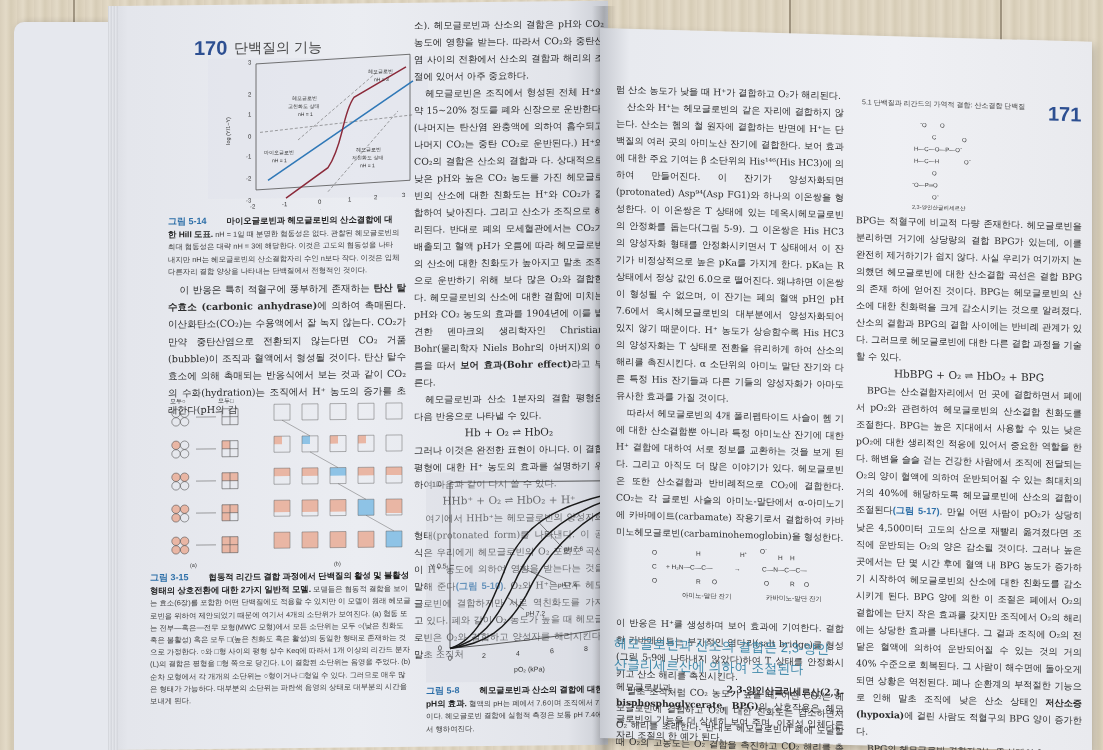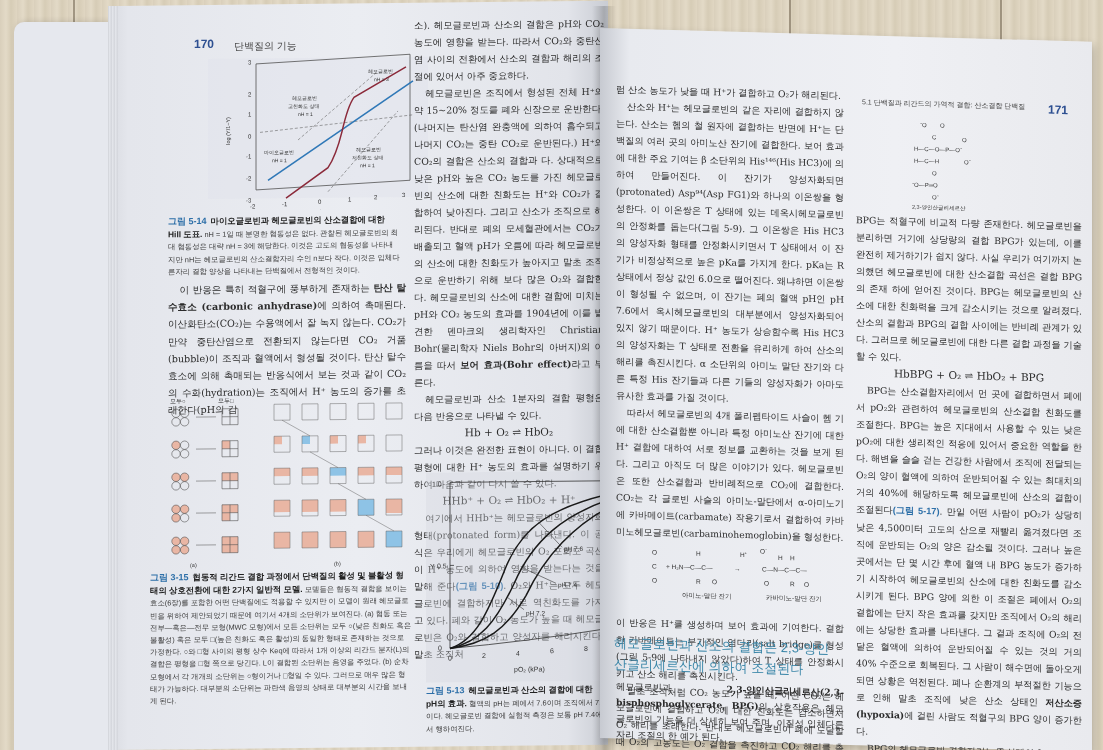--- a/index.html
+++ b/index.html
@@ -31,28 +31,28 @@
   .page-right {
     position: absolute; left: 492px; top: 22px; width: 492px; height: 710px;
     background: linear-gradient(90deg, #c7cad1 0%, #e8eaef 6%, #eff0f4 60%, #e9eaee 100%);
     transform: skewY(1.6deg);
     transform-origin: top left;
     box-shadow: 3px 4px 8px rgba(0,0,0,.18);
   }
   .gutter { position:absolute; left: 484px; top: 0; width: 24px; height: 744px;
     background: linear-gradient(90deg, rgba(0,0,0,0) 0%, rgba(0,0,0,.18) 50%, rgba(0,0,0,0) 100%); }
 
-  .page-num { font-family: "Liberation Sans", sans-serif; font-weight: bold; color: #2d4f91; font-size: 12px; position: absolute; }
-  .running-head { font-family: "Liberation Sans", sans-serif; font-size: 10px; color: #444; position: absolute; }
+  .page-num { font-family: "Liberation Sans", sans-serif; font-weight: bold; color: #2d4f91; font-size: 20px; position: absolute; }
+  .running-head { font-family: "Liberation Sans", sans-serif; font-size: 14px; color: #444; position: absolute; }
 
   .col { position: absolute; font-size: 9.6px; line-height: 17.2px; color: #2b2b2b; text-align: justify; }
   .col p { margin: 0; }
   .col p.indent { text-indent: 1.2em; }
   .caption { position: absolute; font-family: "Liberation Sans", sans-serif; font-size: 7.4px; line-height: 12.2px; color: #3a3a3a; }
-  .caption .fig-label { color: #2d6fa8; font-weight: bold; font-size: 9px; margin-right: 4px; text-align: center; }
+  .caption .fig-label { color: #2d6fa8; font-weight: bold; font-size: 9px; margin-right: 20px; text-align: center; }
   .caption .fig-title { font-weight: bold; font-size: 8.4px; color: #222; }
   .xref { color: #2d6fa8; font-weight: bold; font-family: "Liberation Sans", sans-serif; }
   b.term { font-weight: bold; }
   .equation { text-align: center; font-size: 10.5px; margin: 5px 0 6px; }
   .section-head { position: absolute; font-family: "Liberation Sans", sans-serif; font-size: 13px; line-height: 21px; color: #3a86a8; }
 
   .chart-box { position: absolute; }
   svg text { font-family: "Liberation Sans", sans-serif; }
 </style>
 </head>
@@ -278,21 +278,21 @@
           <line x1="96" y1="96" x2="130" y2="112"></line>
           <line x1="82" y1="126" x2="98" y2="138"></line>
         </g>
         <text x="138" y="80" font-size="6.5" fill="#333">pH 7.6</text>
         <text x="132" y="116" font-size="6.5" fill="#333">pH 7.4</text>
         <text x="100" y="144" font-size="6.5" fill="#333">pH 7.2</text>
       </svg>
     </div>
 
     <div class="caption" style="left:318px;top:682px;width:180px;">
-      <span class="fig-label">그림 5-13</span><span class="fig-title">헤모글로빈과 산소의 결합에 대한 pH의 효과.</span>
+      <span class="fig-label">그림 5-8</span><span class="fig-title">헤모글로빈과 산소의 결합에 대한 pH의 효과.</span>
       <span>혈액의 pH는 폐에서 7.6이며 조직에서 7.2이다. 헤모글로빈 결합에 실험적 측정은 보통 pH 7.4에서 행하여진다.</span>
     </div>
   </div>
 
   <div class="gutter"></div>
 
   <div class="page-right">
 
     <div class="col" style="left:16px;top:52px;width:228px;font-size:9.2px;line-height:17px;">
       <p>럼 산소 농도가 낮을 때 H⁺가 결합하고 O₂가 해리된다.</p>

